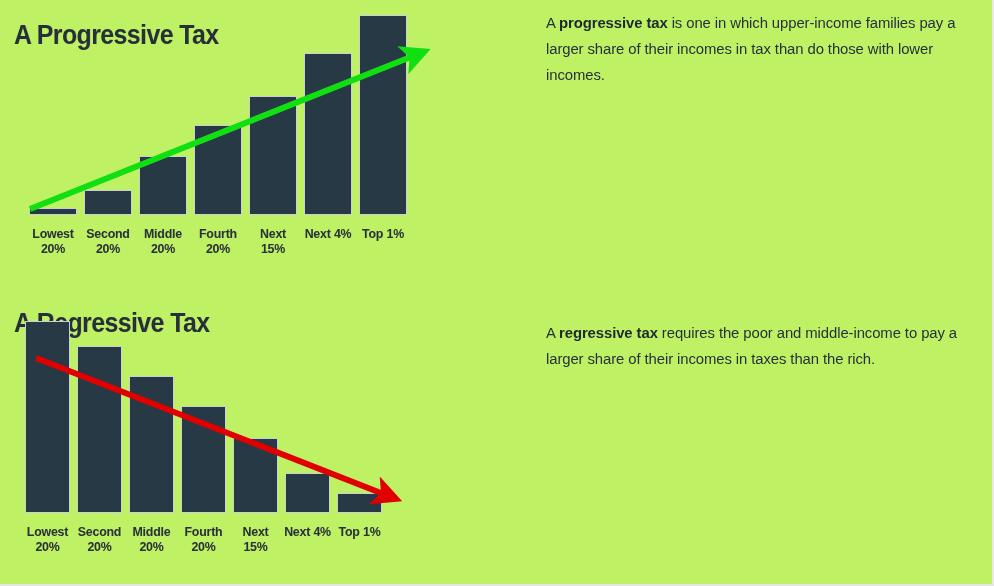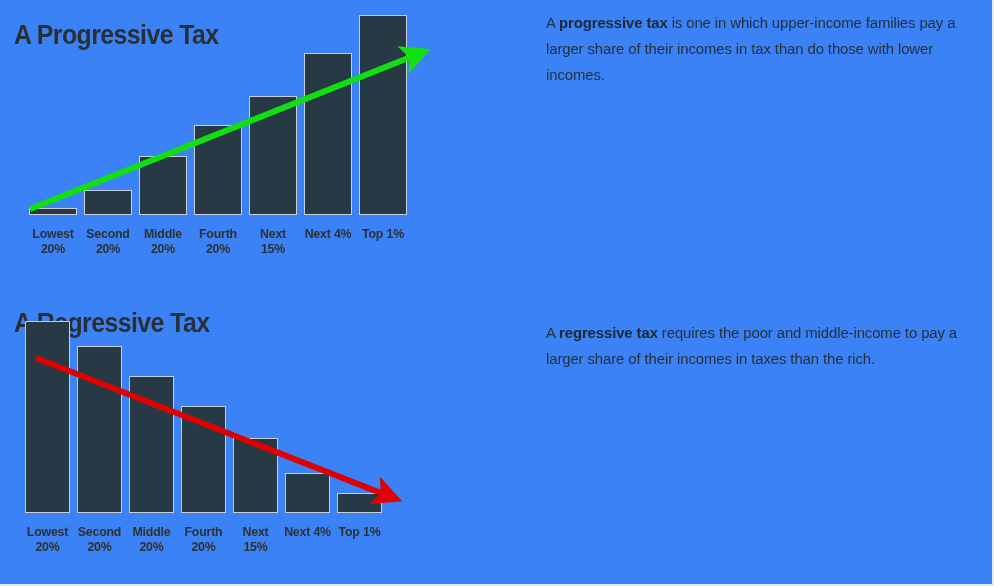--- a/index.html
+++ b/index.html
@@ -14,21 +14,21 @@
     position: relative;
     overflow: hidden;
     font-family: "Liberation Sans", "DejaVu Sans", sans-serif;
     color: #22303a;
     -webkit-font-smoothing: antialiased;
   }
 
   .page {
     position: absolute;
     inset: 0;
-    background: #3b82f6;
+    background: #bef264;
   }
 
   
   .edge-right {
     position: absolute;
     top: 0;
     right: 0;
     width: 2px;
     height: 586px;
     background: #e9e9e9;

